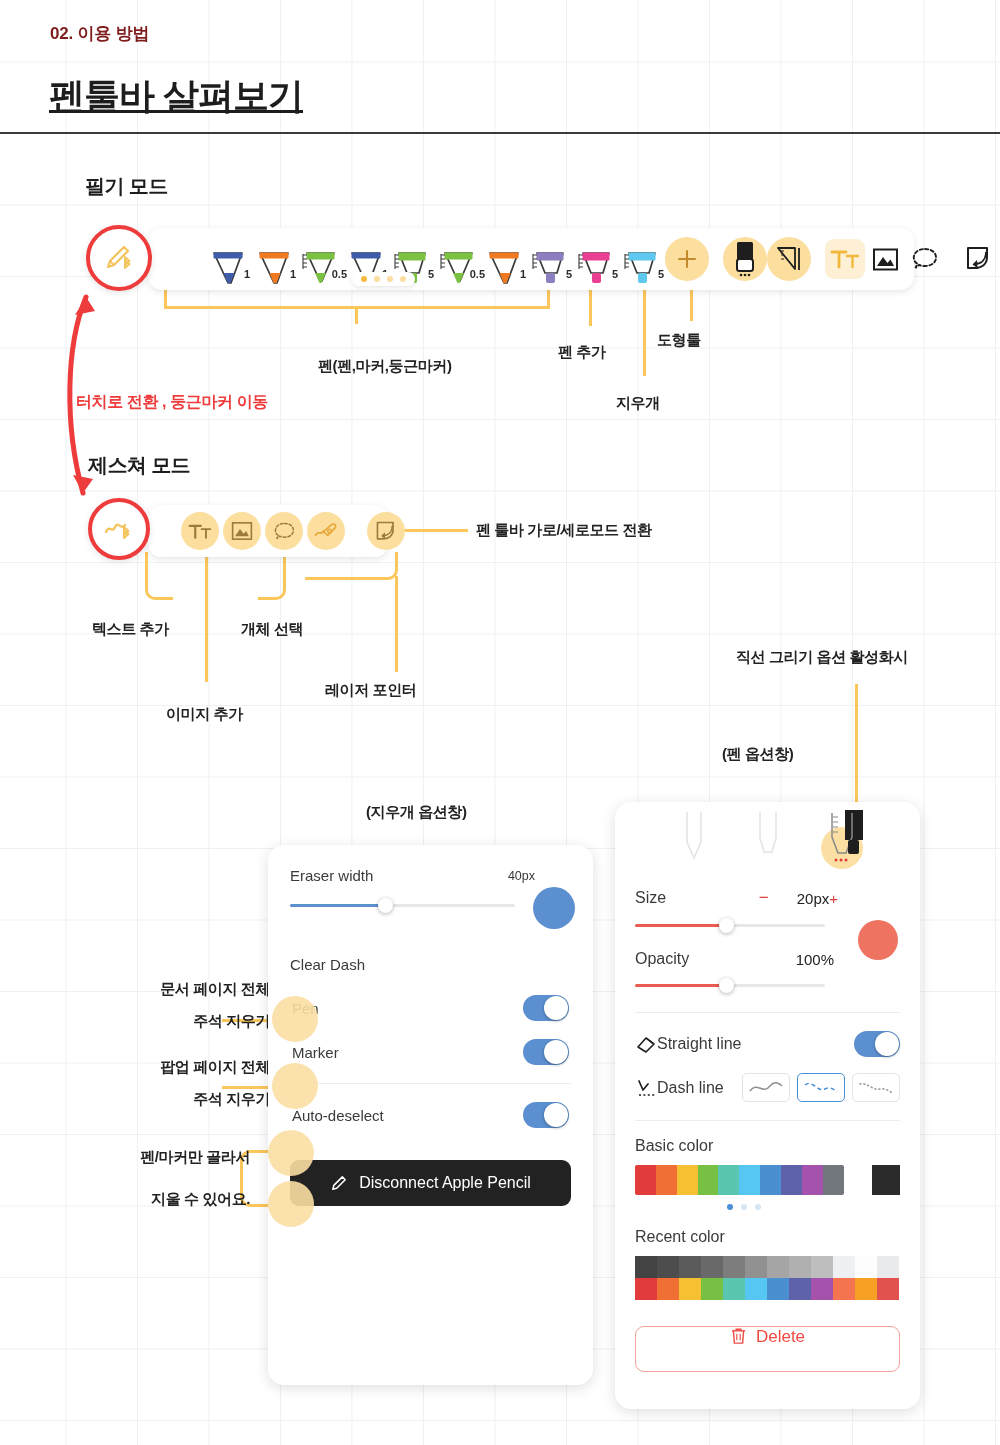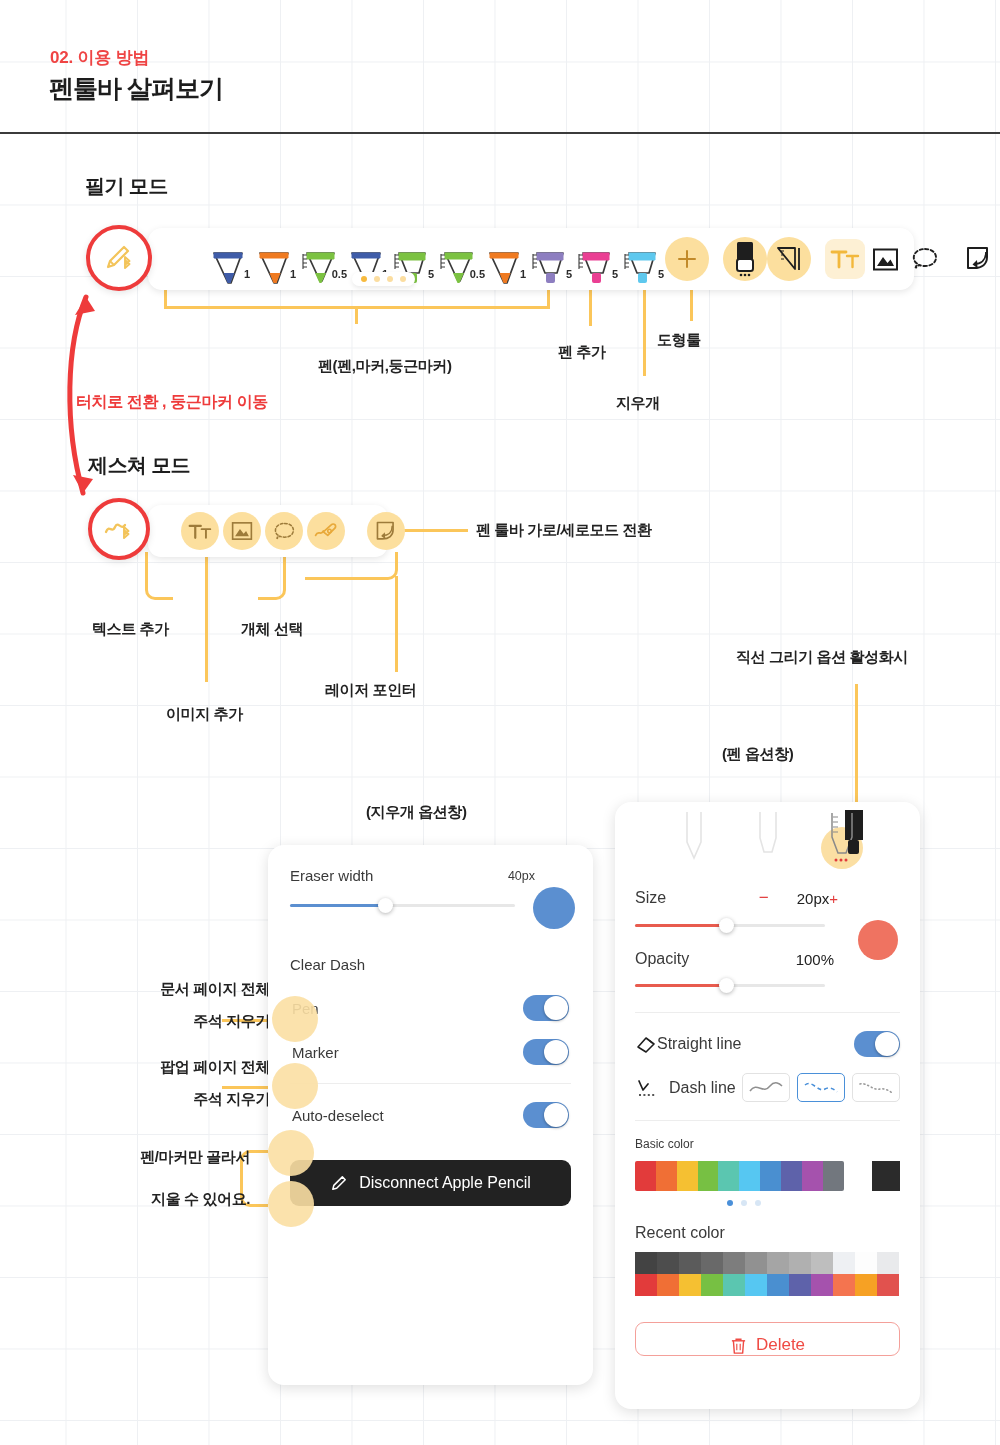--- a/index.html
+++ b/index.html
@@ -18,26 +18,27 @@
       linear-gradient(to right, #eef0f3 1px, transparent 1px),
       linear-gradient(to bottom, #eef0f3 1px, transparent 1px);
     background-size: 71.5px 71.5px;
     background-position: -6px -10px;
     z-index: 0;
   }
   .layer { position: absolute; z-index: 3; }
 
   
   #kicker {
-    left: 50px; top: 46px; font-size: 17px; color: #ef4444; font-weight: 600;
+    left: 50px; top: 22px; font-size: 17px; color: #7f1d1d; font-weight: 600;
     letter-spacing: -0.2px;
   }
   #page-title {
-    left: 49px; top: 72px; font-size: 25px; font-weight: 800; color: #1d1d1d;
+    left: 49px; top: 72px; font-size: 36px; font-weight: 800; color: #1d1d1d;
     letter-spacing: -1px;
+    text-decoration: underline;
   }
   #header-rule {
     left: 0; top: 132px; width: 1000px; height: 2px; background: #3b3b3b;
   }
 
   
   .sec-head { font-size: 20px; font-weight: 800; color: #1d1d1d; letter-spacing: -0.6px; }
   #sec-write { left: 85px; top: 173px; }
   #sec-gesture { left: 88px; top: 452px; }
 
@@ -152,22 +153,22 @@
   .toggle::after {
     content:""; position:absolute; right:1px; top:1px; width:24px; height:24px;
     border-radius:50%; background:#fff; box-shadow:0 1px 3px rgba(0,0,0,0.35);
   }
   .rowline { height:1px; background:#ededed; }
   .btn-dark {
     background:#222; border-radius:9px; height:46px; display:flex; align-items:center;
     justify-content:center; gap:10px; color:#fff; font-size:16px;
   }
   .btn-delete {
-    border:1px solid #f4a09a; border-radius:9px; height:34px; display:flex;
-    align-items:flex-end; justify-content:center; gap:9px; color:#ef4b44; font-size:17px;
+    border:1px solid #f4a09a; border-radius:9px; height:46px; display:flex;
+    align-items:flex-start; justify-content:center; gap:9px; color:#ef4b44; font-size:17px;
   }
   .dash-opt { width:48px; height:29px; border:1px solid #e2e2e2; border-radius:5px; display:flex; align-items:center; justify-content:center; }
   .dash-opt.sel { border-color:#4a90d9; }
   .swrow { display:flex; }
   .dots3 { display:flex; gap:8px; justify-content:center; margin-top:9px; }
   .dots3 i { width:6px; height:6px; border-radius:50%; background:#d7e6f5; display:block; }
   .dots3 i.on { background:#4a90d9; }
 </style>
 </head>
 <body>
@@ -548,21 +549,21 @@
         <svg width="22" height="22" viewBox="0 0 22 22">
           <path d="M3 14 L11 5 L19 11 L11 19 Z" fill="none" stroke="#1e1e1e" stroke-width="1.6" stroke-linejoin="round"></path>
           <path d="M14.5 7.5 L17 10" stroke="#1e1e1e" stroke-width="1.4"></path>
         </svg>
         <span class="pl-title" style="font-size:16px">Straight line</span>
       </span>
       <div class="toggle"></div>
     </div>
 
     <div class="row" style="margin-top:16px">
-      <span style="display:flex; align-items:center; gap:12px;">
+      <span style="display:flex; align-items:center; ">
         <svg width="22" height="22" viewBox="0 0 22 22">
           <path d="M4 4 L8 13 L13 7" fill="none" stroke="#1e1e1e" stroke-width="1.7" stroke-linejoin="round" stroke-linecap="round"></path>
           <path d="M4 18 L20 18" stroke="#1e1e1e" stroke-width="1.6" stroke-dasharray="2 2.4"></path>
         </svg>
         <span class="pl-title" style="font-size:16px">Dash line</span>
       </span>
       <span style="display:flex; gap:7px;" id="dash-opts">
           <span class="dash-opt">
             <svg width="38" height="16" viewBox="0 0 38 16">
               <path d="M3 11 C10 1 16 15 23 6 C28 0 33 4 35 6" fill="none" stroke="#8f8f8f" stroke-width="1.5"></path>
@@ -576,21 +577,21 @@
           <span class="dash-opt">
             <svg width="38" height="16" viewBox="0 0 38 16">
               <path d="M3 4 C10 2 16 11 23 9 C28 8 33 11 35 13" fill="none" stroke="#9a9a9a" stroke-width="1.6" stroke-dasharray="1 3" stroke-linecap="round"></path>
             </svg>
           </span>
         </span>
     </div>
 
     <div class="rowline" style="margin-top:18px"></div>
 
-    <div class="pl-title" style="font-size:12px; margin-top:16px">Basic color</div>
+    <div class="pl-title" style="font-size:16px; margin-top:16px">Basic color</div>
     <div style="display:flex; align-items:center; margin-top:10px;">
       <div class="swrow" id="basic-colors" style="border-radius:2px; overflow:hidden;">
           <span style="display: block; width: 22px; height: 30px; background: rgb(226, 59, 59);"></span>
           <span style="display: block; width: 22px; height: 30px; background: rgb(240, 111, 53);"></span>
           <span style="display: block; width: 22px; height: 30px; background: rgb(245, 192, 50);"></span>
           <span style="display: block; width: 22px; height: 30px; background: rgb(119, 192, 67);"></span>
           <span style="display: block; width: 22px; height: 30px; background: rgb(91, 198, 176);"></span>
           <span style="display: block; width: 22px; height: 30px; background: rgb(86, 199, 242);"></span>
           <span style="display: block; width: 22px; height: 30px; background: rgb(74, 143, 208);"></span>
           <span style="display: block; width: 22px; height: 30px; background: rgb(94, 98, 170);"></span>

